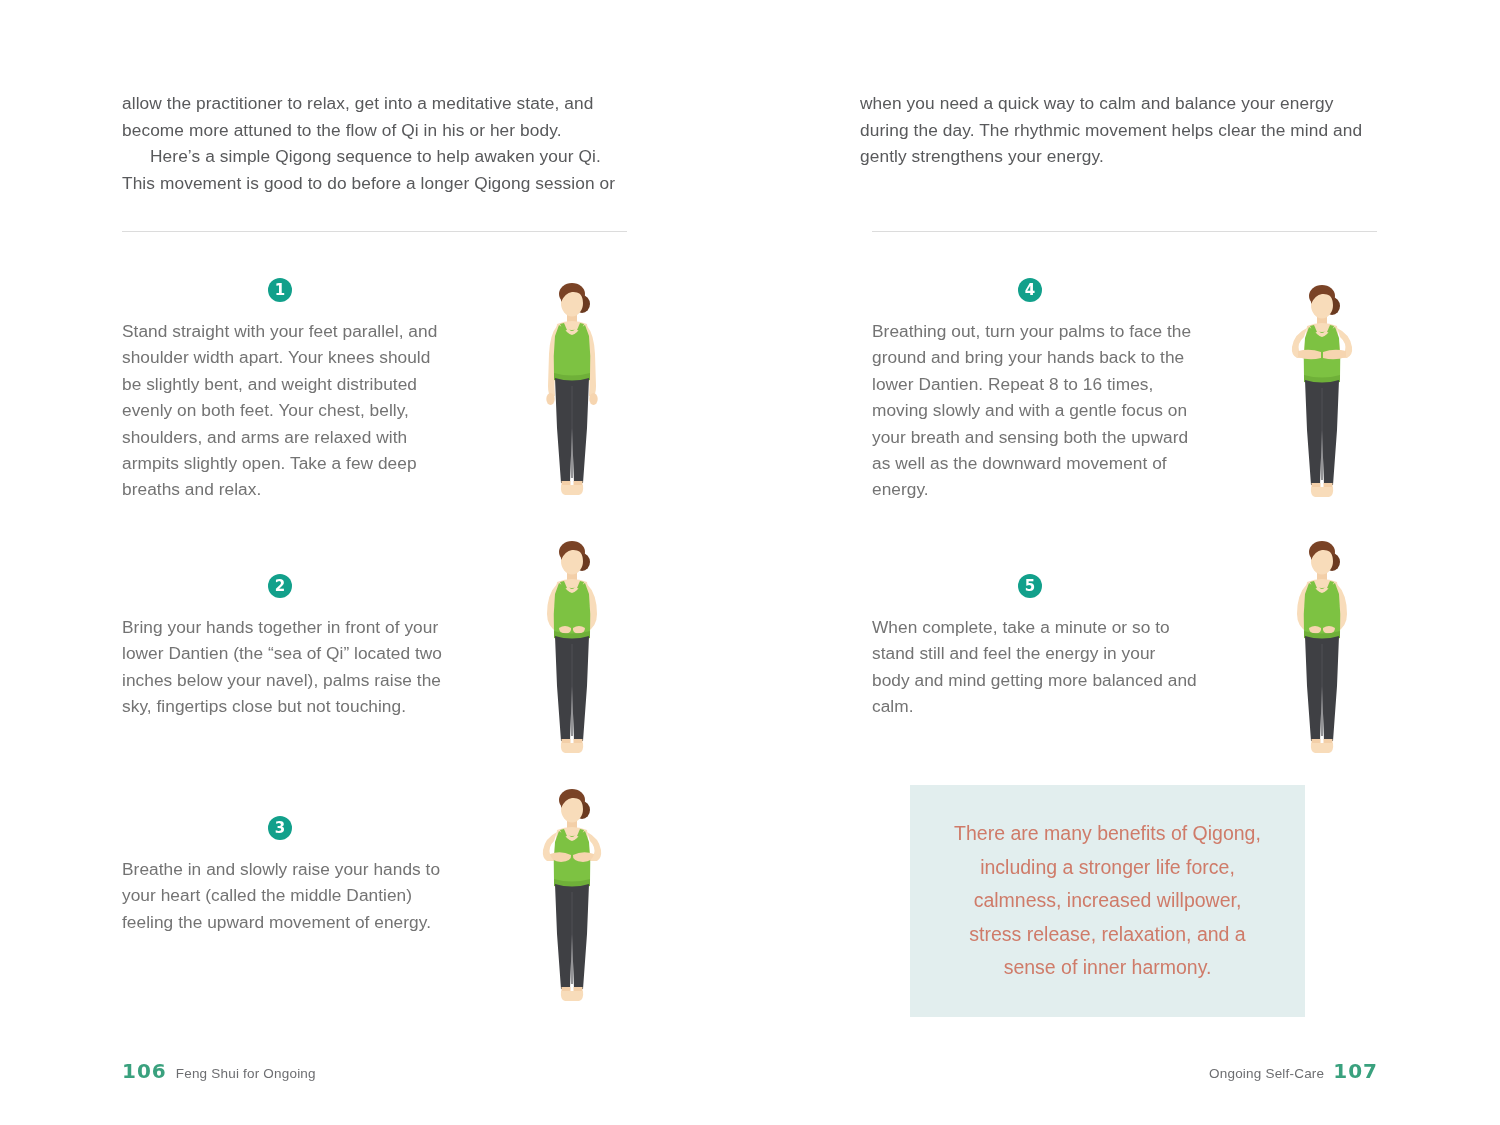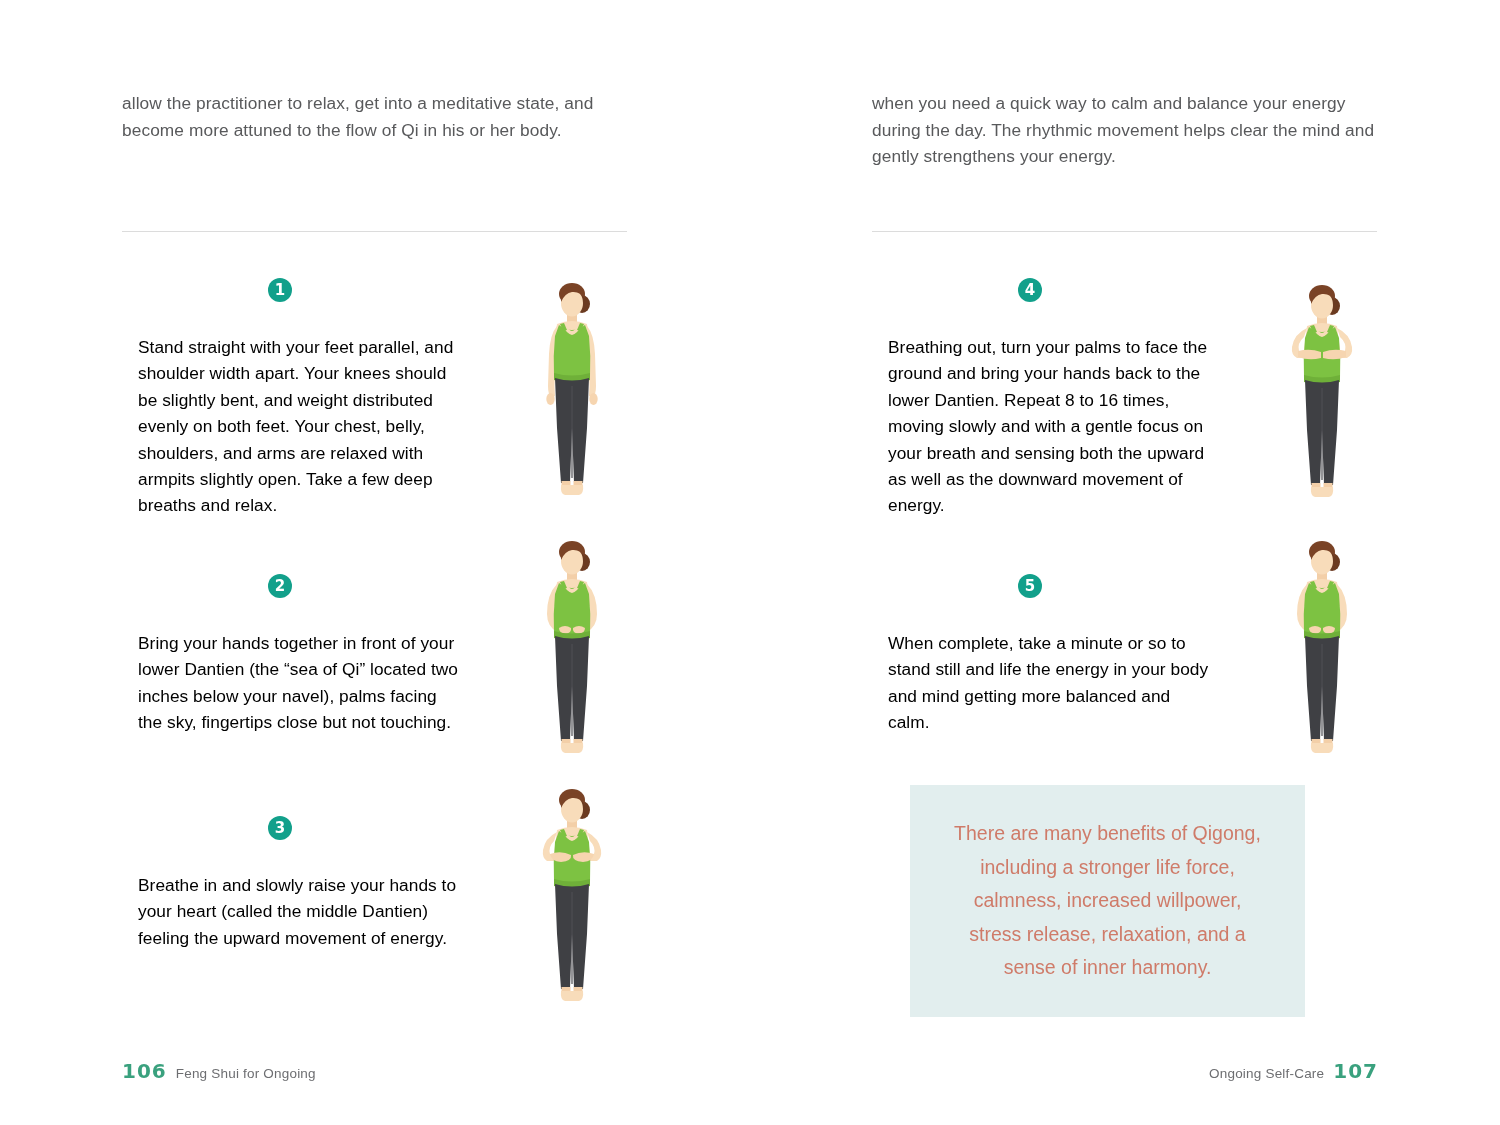--- a/index.html
+++ b/index.html
@@ -28,21 +28,21 @@
   }
   .page-left { left: 0; }
   .page-right { left: 750px; }
 
   .col {
     position: absolute;
     left: 122px;
     top: 90px;
     width: 505px;
   }
-  .page-right .col { left: 122px; }
+  .page-right .col { left: 110px; }
 
   .intro p {
     margin: 0;
     font-size: 17.3px;
     line-height: 26.6px;
     color: #58595b;
     letter-spacing: 0.1px;
   }
   .intro p.indent { text-indent: 28px; }
 
@@ -77,24 +77,24 @@
     font-weight: bold;
     line-height: 24px;
     text-align: center;
     font-family: "DejaVu Sans", sans-serif;
   }
   .step-text {
     position: absolute;
     top: 40px;
     left: 0;
     width: 325px;
-    margin: 16px;
+    margin: 0;
     font-size: 17.3px;
     line-height: 26.4px;
-    color: #000000;
+    color: #737373;
     letter-spacing: 0.05px;
   }
   .figure-slot {
     position: absolute;
     top: 0;
     left: 395px;
     width: 110px;
     height: 240px;
   }
 
@@ -136,20 +136,21 @@
 </style>
 </head>
 <body>
 
 <div class="spread">
 
   <div class="page page-left">
 
     <div class="col intro">
       <p>allow the practitioner to relax, get into a meditative state, and become more attuned to the flow of Qi in his or her body.</p>
+      <p class="indent">Here’s a simple Qigong sequence to help awaken your Qi. This movement is good to do before a longer Qigong session or</p>
     </div>
 
     <div class="divider" style="top:231px;"></div>
 
     <div class="step" style="top:278px; height:240px;">
       <div class="step-inner">
         <div class="step-num">1</div>
         <p class="step-text">Stand straight with your feet parallel, and shoulder width apart. Your knees should be slightly bent, and weight distributed evenly on both feet. Your chest, belly, shoulders, and arms are relaxed with armpits slightly open. Take a few deep breaths and relax.</p>
         <div class="figure-slot">
           <svg width="110" height="230" viewBox="0 0 110 230" aria-hidden="true">
@@ -187,21 +188,21 @@
             <path d="M44 207 Q43 216 48 217 L55 217 L55 207 Z" fill="#f8dcba"></path>
             <path d="M66 207 Q67 216 62 217 L55 217 L55 207 Z" fill="#f8dcba"></path>
           </svg>
         </div>
       </div>
     </div>
 
     <div class="step" style="top:574px; height:230px;">
       <div class="step-inner">
         <div class="step-num">2</div>
-        <p class="step-text">Bring your hands together in front of your lower Dantien (the “sea of Qi” located two inches below your navel), palms facing the sky, fingertips close but not touching.</p>
+        <p class="step-text">Bring your hands together in front of your lower Dantien (the “sea of Qi” located two inches below your navel), palms raise the sky, fingertips close but not touching.</p>
         <div class="figure-slot" style="top:-38px;">
           <svg width="110" height="230" viewBox="0 0 110 230" aria-hidden="true">
             <ellipse cx="55" cy="16" rx="13" ry="11" fill="#7a4326"></ellipse>
             <ellipse cx="65" cy="26" rx="8" ry="9" fill="#6b3a20"></ellipse>
             <rect x="50" y="32" width="10" height="14" fill="#f3cfa8"></rect>
             <ellipse cx="55" cy="25" rx="11" ry="13.5" fill="#f8dcba"></ellipse>
             <path d="M44 20 Q46 9 56 9 Q67 9 68 21 Q63 13 55 14 Q48 15 44 24 Z" fill="#7a4326"></path>
             <path d="M40 46 Q55 40 70 46 L73 70 L37 70 Z" fill="#f8dcba"></path>
 
             <path d="M40 48 Q30 58 30 78 Q30 90 40 96 L48 99 L50 94 L42 89 Q36 84 37 74 Q38 62 43 56 Z" fill="#f8dcba"></path>
@@ -301,21 +302,21 @@
             <path d="M44 207 Q43 216 48 217 L55 217 L55 207 Z" fill="#f8dcba"></path>
             <path d="M66 207 Q67 216 62 217 L55 217 L55 207 Z" fill="#f8dcba"></path>
           </svg>
         </div>
       </div>
     </div>
 
     <div class="step" style="top:574px; height:230px;">
       <div class="step-inner">
         <div class="step-num">5</div>
-        <p class="step-text">When complete, take a minute or so to stand still and life the energy in your body and mind getting more balanced and calm.</p>
+        <p class="step-text">When complete, take a minute or so to stand still and feel the energy in your body and mind getting more balanced and calm.</p>
         <div class="figure-slot" style="top:-38px;">
           <svg width="110" height="230" viewBox="0 0 110 230" aria-hidden="true">
             <ellipse cx="55" cy="16" rx="13" ry="11" fill="#7a4326"></ellipse>
             <ellipse cx="65" cy="26" rx="8" ry="9" fill="#6b3a20"></ellipse>
             <rect x="50" y="32" width="10" height="14" fill="#f3cfa8"></rect>
             <ellipse cx="55" cy="25" rx="11" ry="13.5" fill="#f8dcba"></ellipse>
             <path d="M44 20 Q46 9 56 9 Q67 9 68 21 Q63 13 55 14 Q48 15 44 24 Z" fill="#7a4326"></path>
             <path d="M40 46 Q55 40 70 46 L73 70 L37 70 Z" fill="#f8dcba"></path>
             <path d="M40 48 Q30 58 30 78 Q30 90 40 96 L48 99 L50 94 L42 89 Q36 84 37 74 Q38 62 43 56 Z" fill="#f8dcba"></path>
             <path d="M70 48 Q80 58 80 78 Q80 90 70 96 L62 99 L60 94 L68 89 Q74 84 73 74 Q72 62 67 56 Z" fill="#f8dcba"></path>

